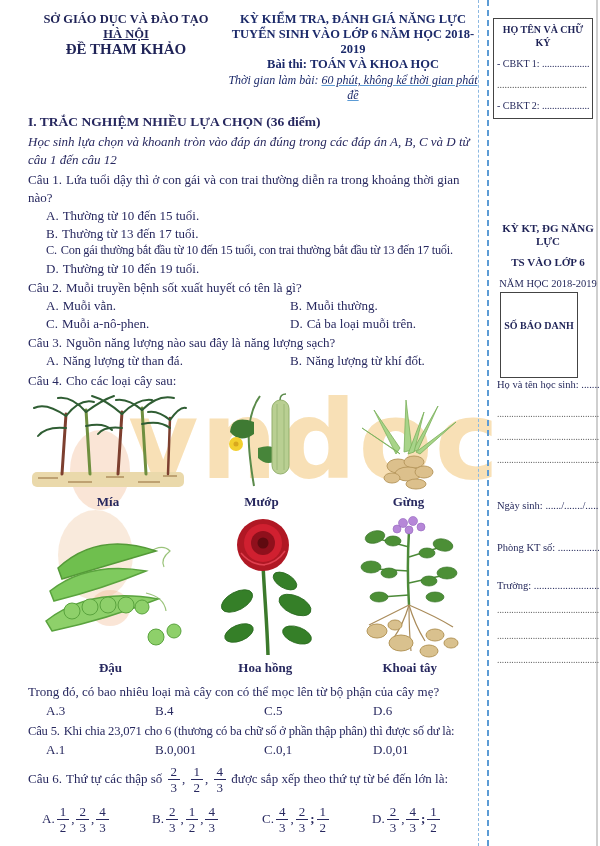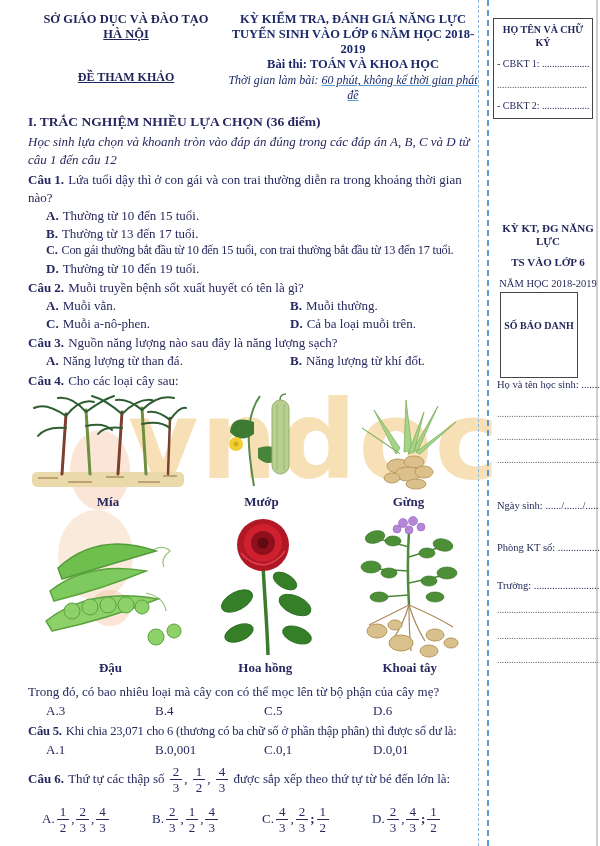--- a/index.html
+++ b/index.html
@@ -15,31 +15,31 @@
   .wm-b1{left:70px;top:430px;width:60px;height:80px;background:#f0b58a;}
   .wm-b2{left:58px;top:510px;width:75px;height:90px;background:#eec39a;}
   .wm-b3{left:90px;top:590px;width:40px;height:36px;background:#f0b58a;}
 
   
   .main{position:absolute;left:28px;top:12px;width:454px;z-index:2;font-size:13px;line-height:18px;}
 
   .hdr{display:flex;margin-bottom:8px;}
   .h-left{width:196px;text-align:center;font-weight:bold;color:#1f2357;font-size:12.5px;line-height:15px;}
   .h-left .u{text-decoration:underline;}
-  .h-left .exam-type{margin-top:28px;font-size:12px;text-decoration:underline;}
+  .h-left .exam-type{margin-top:0;font-size:15px;}
   .h-right{flex:1;text-align:center;color:#1c2a6a;font-size:12.5px;line-height:15px;}
   .h-right .b{font-weight:bold;}
   .h-right .time{font-style:italic;font-size:12px;margin-top:1px;}
   .h-right .time .u{text-decoration:underline;text-decoration-color:#5b9bd5;}
 
   .sec-title{font-weight:bold;font-size:13.5px;margin-top:10px;}
   .instr{font-style:italic;margin-top:2px;}
 
   .q{margin-top:2px;}
-  .q-line .k, .opt .k{font-weight:bold;margin-right:4px;}
+  .q-line .k, .opt .k{font-weight:normal;margin-right:4px;}
   .opt{margin-left:18px;line-height:17.5px;}
   .opts2{display:flex;}
   .opts2 .c1{width:226px;}
   .opts2 .c2{flex:1;}
   .opts4{display:flex;margin-left:18px;line-height:19px;}
   .opts4 .o{flex:1;}
   .tight{font-size:12.3px;letter-spacing:-0.25px;white-space:nowrap;}
   .oneline{white-space:nowrap;letter-spacing:-0.2px;font-size:12.6px;}
 
   .plants{display:flex;text-align:center;margin-top:2px;}

